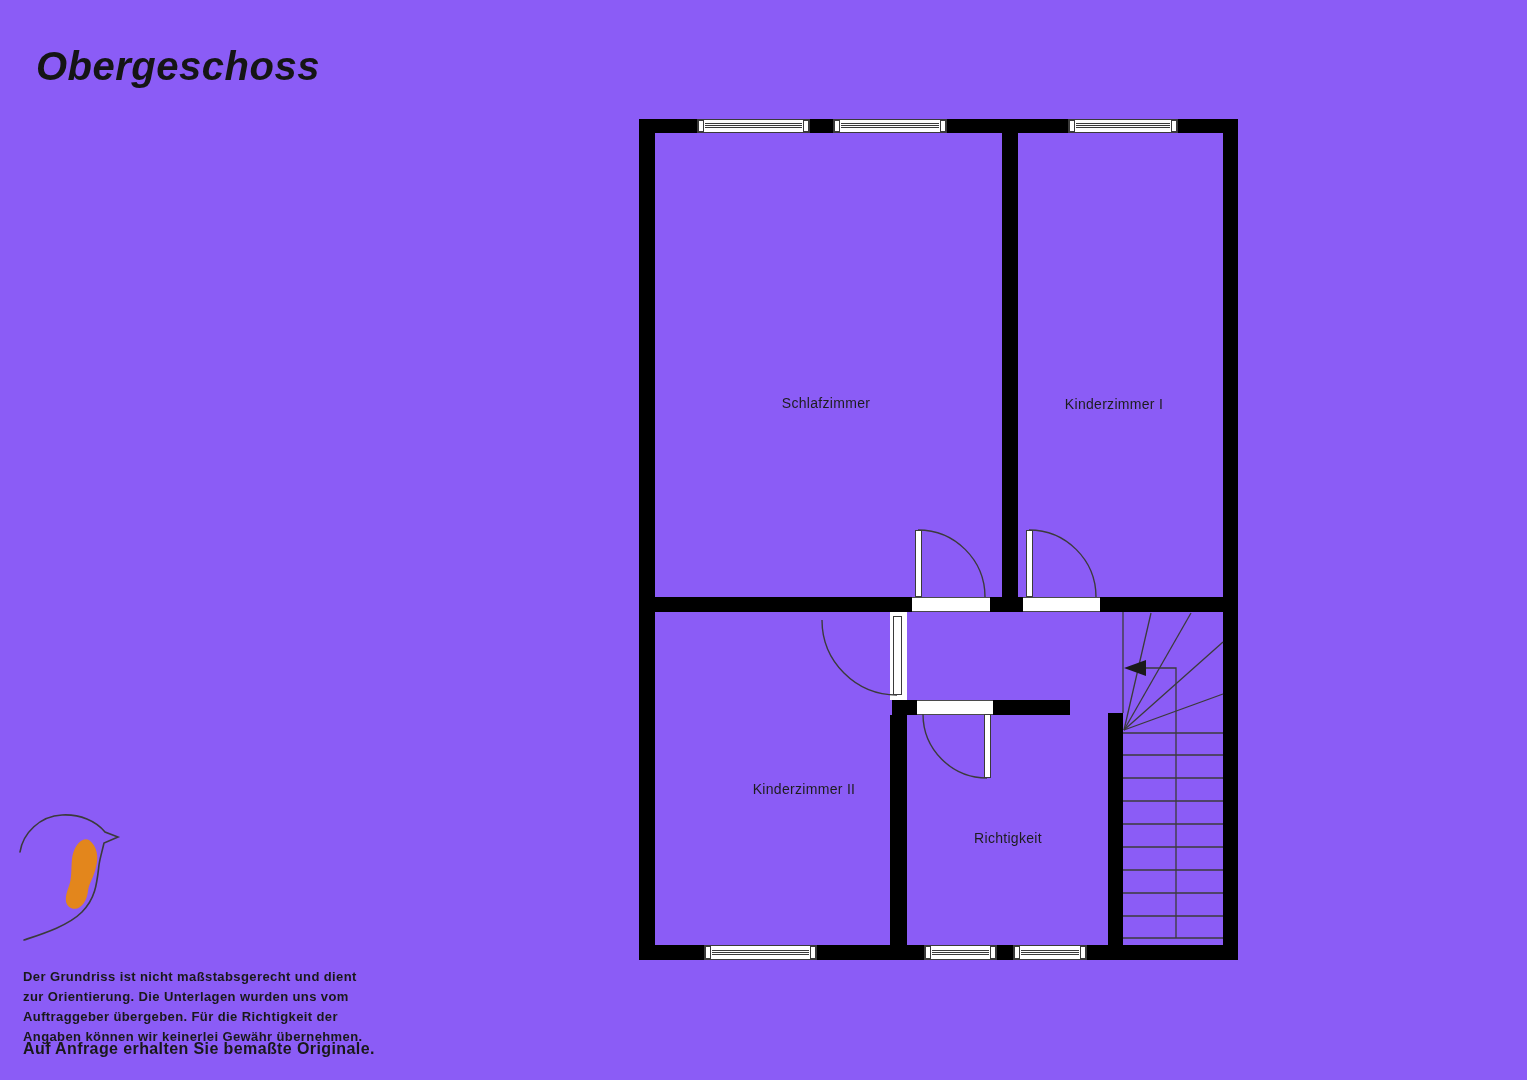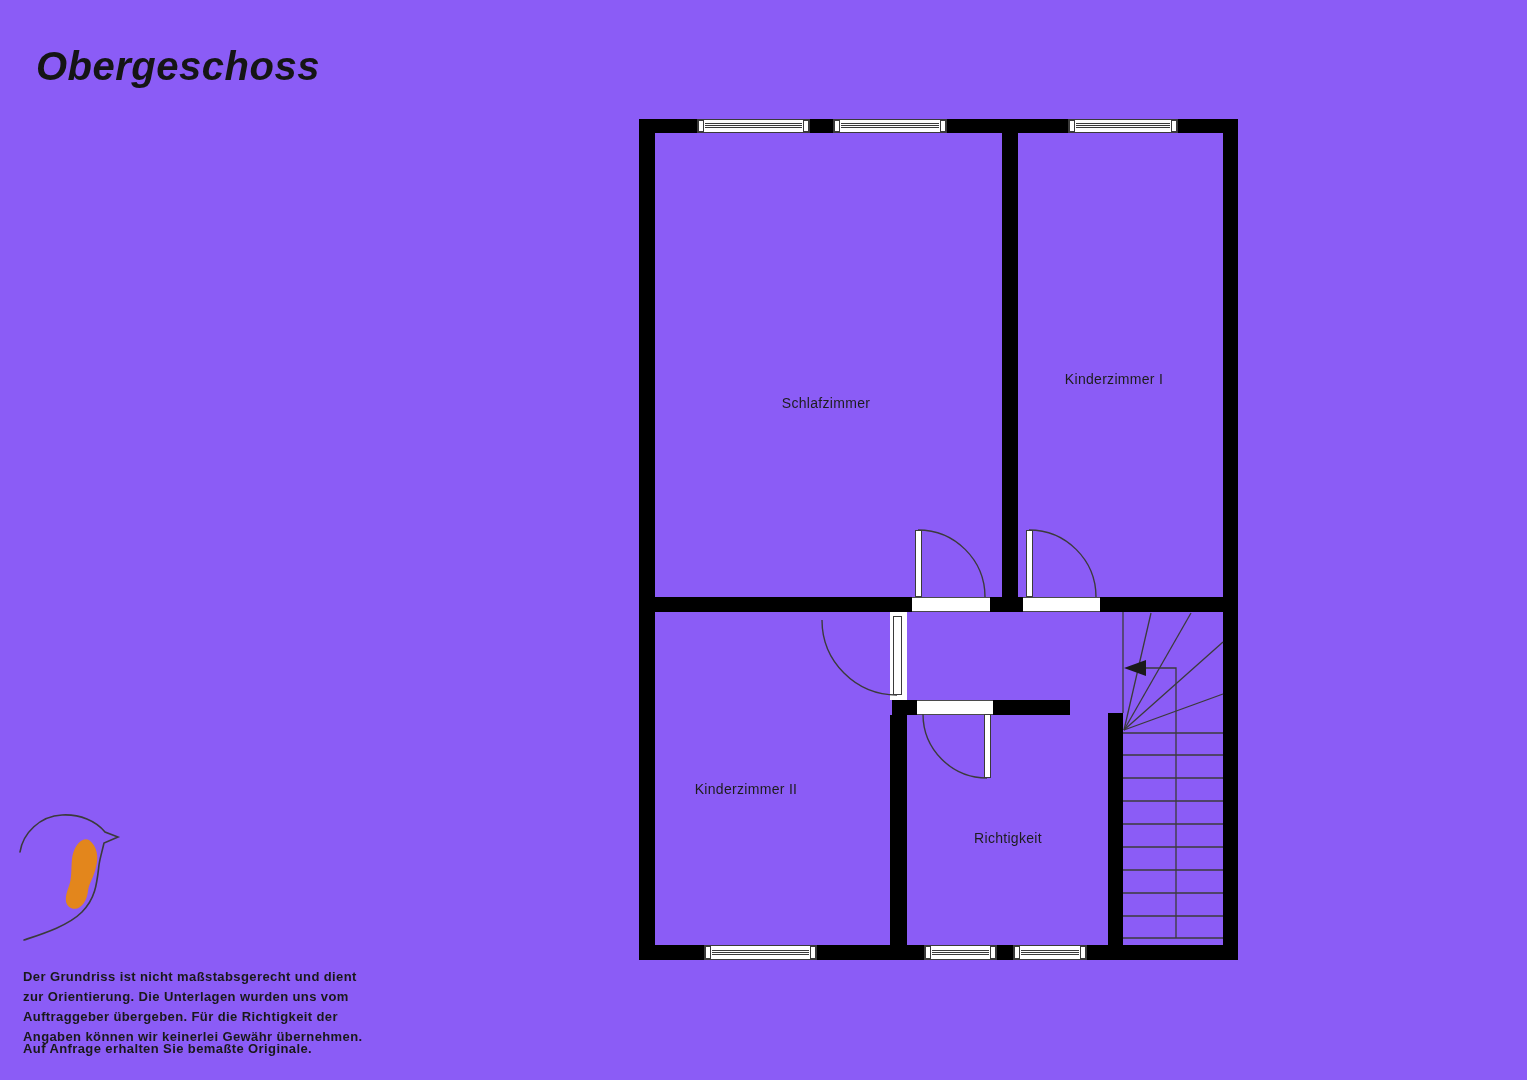--- a/index.html
+++ b/index.html
@@ -29,21 +29,21 @@
   .room-label{position:absolute;transform:translate(-50%,-50%);font-size:14px;
     color:#1d1d1d;white-space:nowrap;letter-spacing:0.3px;}
 
   
   .logo{position:absolute;left:18px;top:800px;width:360px;height:150px;}
   .logo .bird{position:absolute;left:0;top:0;}
 
   
   .disclaimer-1{position:absolute;left:23px;top:967px;font-size:13px;font-weight:bold;
     line-height:20px;color:#191919;white-space:pre-line;letter-spacing:0.4px;}
-  .disclaimer-2{position:absolute;left:23px;top:1039px;font-size:13px;font-weight:bold;
+  .disclaimer-2{position:absolute;left:23px;top:1039px;font-size:16px;font-weight:bold;
     line-height:20px;color:#191919;white-space:pre-line;letter-spacing:0.4px;}
 </style>
 </head>
 <body>
 
 <div class="page">
 
   <div class="floor-title">Obergeschoss</div>
 
   <div>
@@ -137,22 +137,22 @@
           <line x1="1124" y1="730" x2="1223" y2="642"></line>
           <line x1="1124" y1="730" x2="1223" y2="694"></line>
         </g>
 
         <path d="M 1144 668 L 1176 668 L 1176 938"></path>
       </g>
       <polygon points="1124,668 1146,660 1146,676" fill="#1a1a1a" stroke="none"></polygon>
     </svg>
 
     <div class="room-label" style="left:826px;top:403px;">Schlafzimmer</div>
-    <div class="room-label" style="left:1114px;top:379px;">Kinderzimmer I</div>
-    <div class="room-label" style="left:746px;top:789px;">Kinderzimmer II</div>
+    <div class="room-label" style="left:1114px;top:404px;">Kinderzimmer I</div>
+    <div class="room-label" style="left:804px;top:789px;">Kinderzimmer II</div>
     <div class="room-label" style="left:1008px;top:838px;">Richtigkeit</div>
   </div>
 
   <div class="logo">
     <svg class="bird" width="105" height="150" viewBox="0 0 105 150">
       <path fill="#E3861C" stroke="none" d="M 71 40 C 79 46 81 57 78 67 C 76 77 71 83 70 91 C 69 101 62 112 53 108
                C 45 104 48 94 51 86 C 54 78 53 68 54 59 C 55 48 63 36 71 40 Z"></path>
       <path fill="none" stroke="#3b3b3b" stroke-width="1.6" stroke-linecap="round" d="M 2 52 C 5 33 22 16 44 15 C 62 14 78 21 87 32 L 100 37 L 86 43
                C 84 52 82 58 81 65 C 79 82 78 98 64 112 C 50 126 24 134 6 140"></path>
     </svg>

